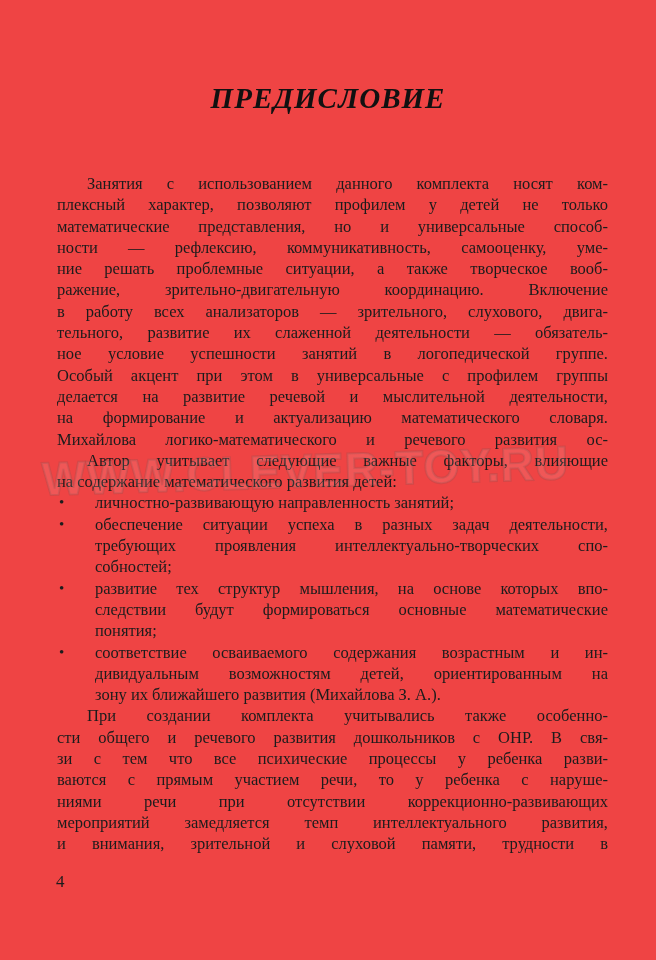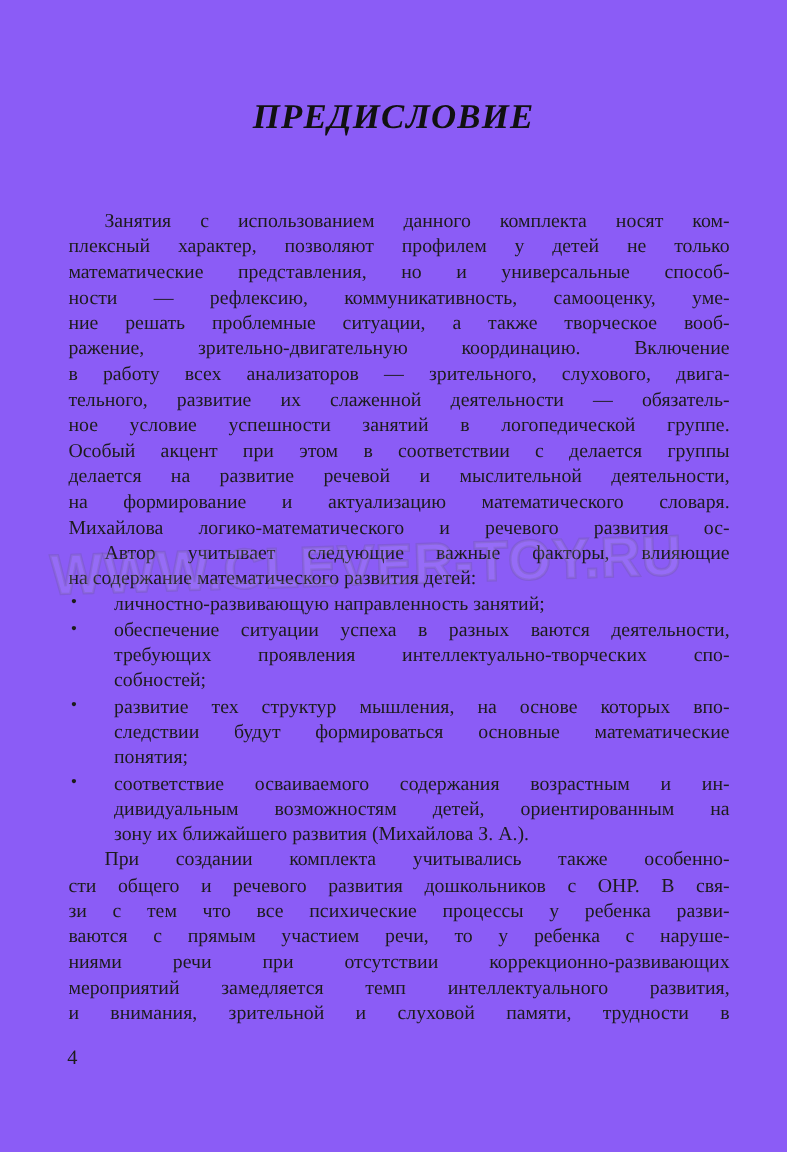--- a/index.html
+++ b/index.html
@@ -1,17 +1,17 @@
 <!DOCTYPE html>
 <html><head>
 <meta charset="utf-8">
 <style>
   html,body{margin:0;padding:0;background:#e8e8e8;}
   .page{
-    position:relative;width:656px;height:960px;background:#8b5cf6;
+    position:relative;width:656px;height:960px;background:#ef4444;
     font-family:"Liberation Serif",serif;color:#1c1c1c;overflow:hidden;
     margin:0 auto;
   }
   .title{
     position:absolute;top:82px;left:0;width:100%;text-align:center;
     font-weight:bold;font-style:italic;font-size:29px;letter-spacing:1px;
     color:#111;
   }
   .text{
     position:absolute;left:57px;top:148px;width:551px;
@@ -54,41 +54,41 @@
     <div class="para">
       <div class="ln indent">Занятия с использованием данного комплекта носят ком-</div>
       <div class="ln">плексный характер, позволяют профилем у детей не только</div>
       <div class="ln">математические представления, но и универсальные способ-</div>
       <div class="ln">ности — рефлексию, коммуникативность, самооценку, уме-</div>
       <div class="ln">ние решать проблемные ситуации, а также творческое вооб-</div>
       <div class="ln">ражение, зрительно-двигательную координацию. Включение</div>
       <div class="ln">в работу всех анализаторов — зрительного, слухового, двига-</div>
       <div class="ln">тельного, развитие их слаженной деятельности — обязатель-</div>
       <div class="ln">ное условие успешности занятий в логопедической группе.</div>
-      <div class="ln">Особый акцент при этом в соответствии с делается группы</div>
+      <div class="ln">Особый акцент при этом в универсальные с профилем группы</div>
       <div class="ln">делается на развитие речевой и мыслительной деятельности,</div>
       <div class="ln">на формирование и актуализацию математического словаря.</div>
       <div class="ln">Михайлова логико-математического и речевого развития ос-</div>
     </div>
 
     <div class="para">
       <div class="ln indent">Автор учитывает следующие важные факторы, влияющие</div>
       <div class="ln end">на содержание математического развития детей:</div>
     </div>
 
     <div class="bullets">
 
       <div class="bullet">
         <span class="marker">•</span>
         <div class="ln end">личностно-развивающую направленность занятий;</div>
       </div>
 
       <div class="bullet">
         <span class="marker">•</span>
-        <div class="ln">обеспечение ситуации успеха в разных ваются деятельности,</div>
+        <div class="ln">обеспечение ситуации успеха в разных задач деятельности,</div>
         <div class="ln">требующих проявления интеллектуально-творческих спо-</div>
         <div class="ln end">собностей;</div>
       </div>
 
       <div class="bullet">
         <span class="marker">•</span>
         <div class="ln">развитие тех структур мышления, на основе которых впо-</div>
         <div class="ln">следствии будут формироваться основные математические</div>
         <div class="ln end">понятия;</div>
       </div>

